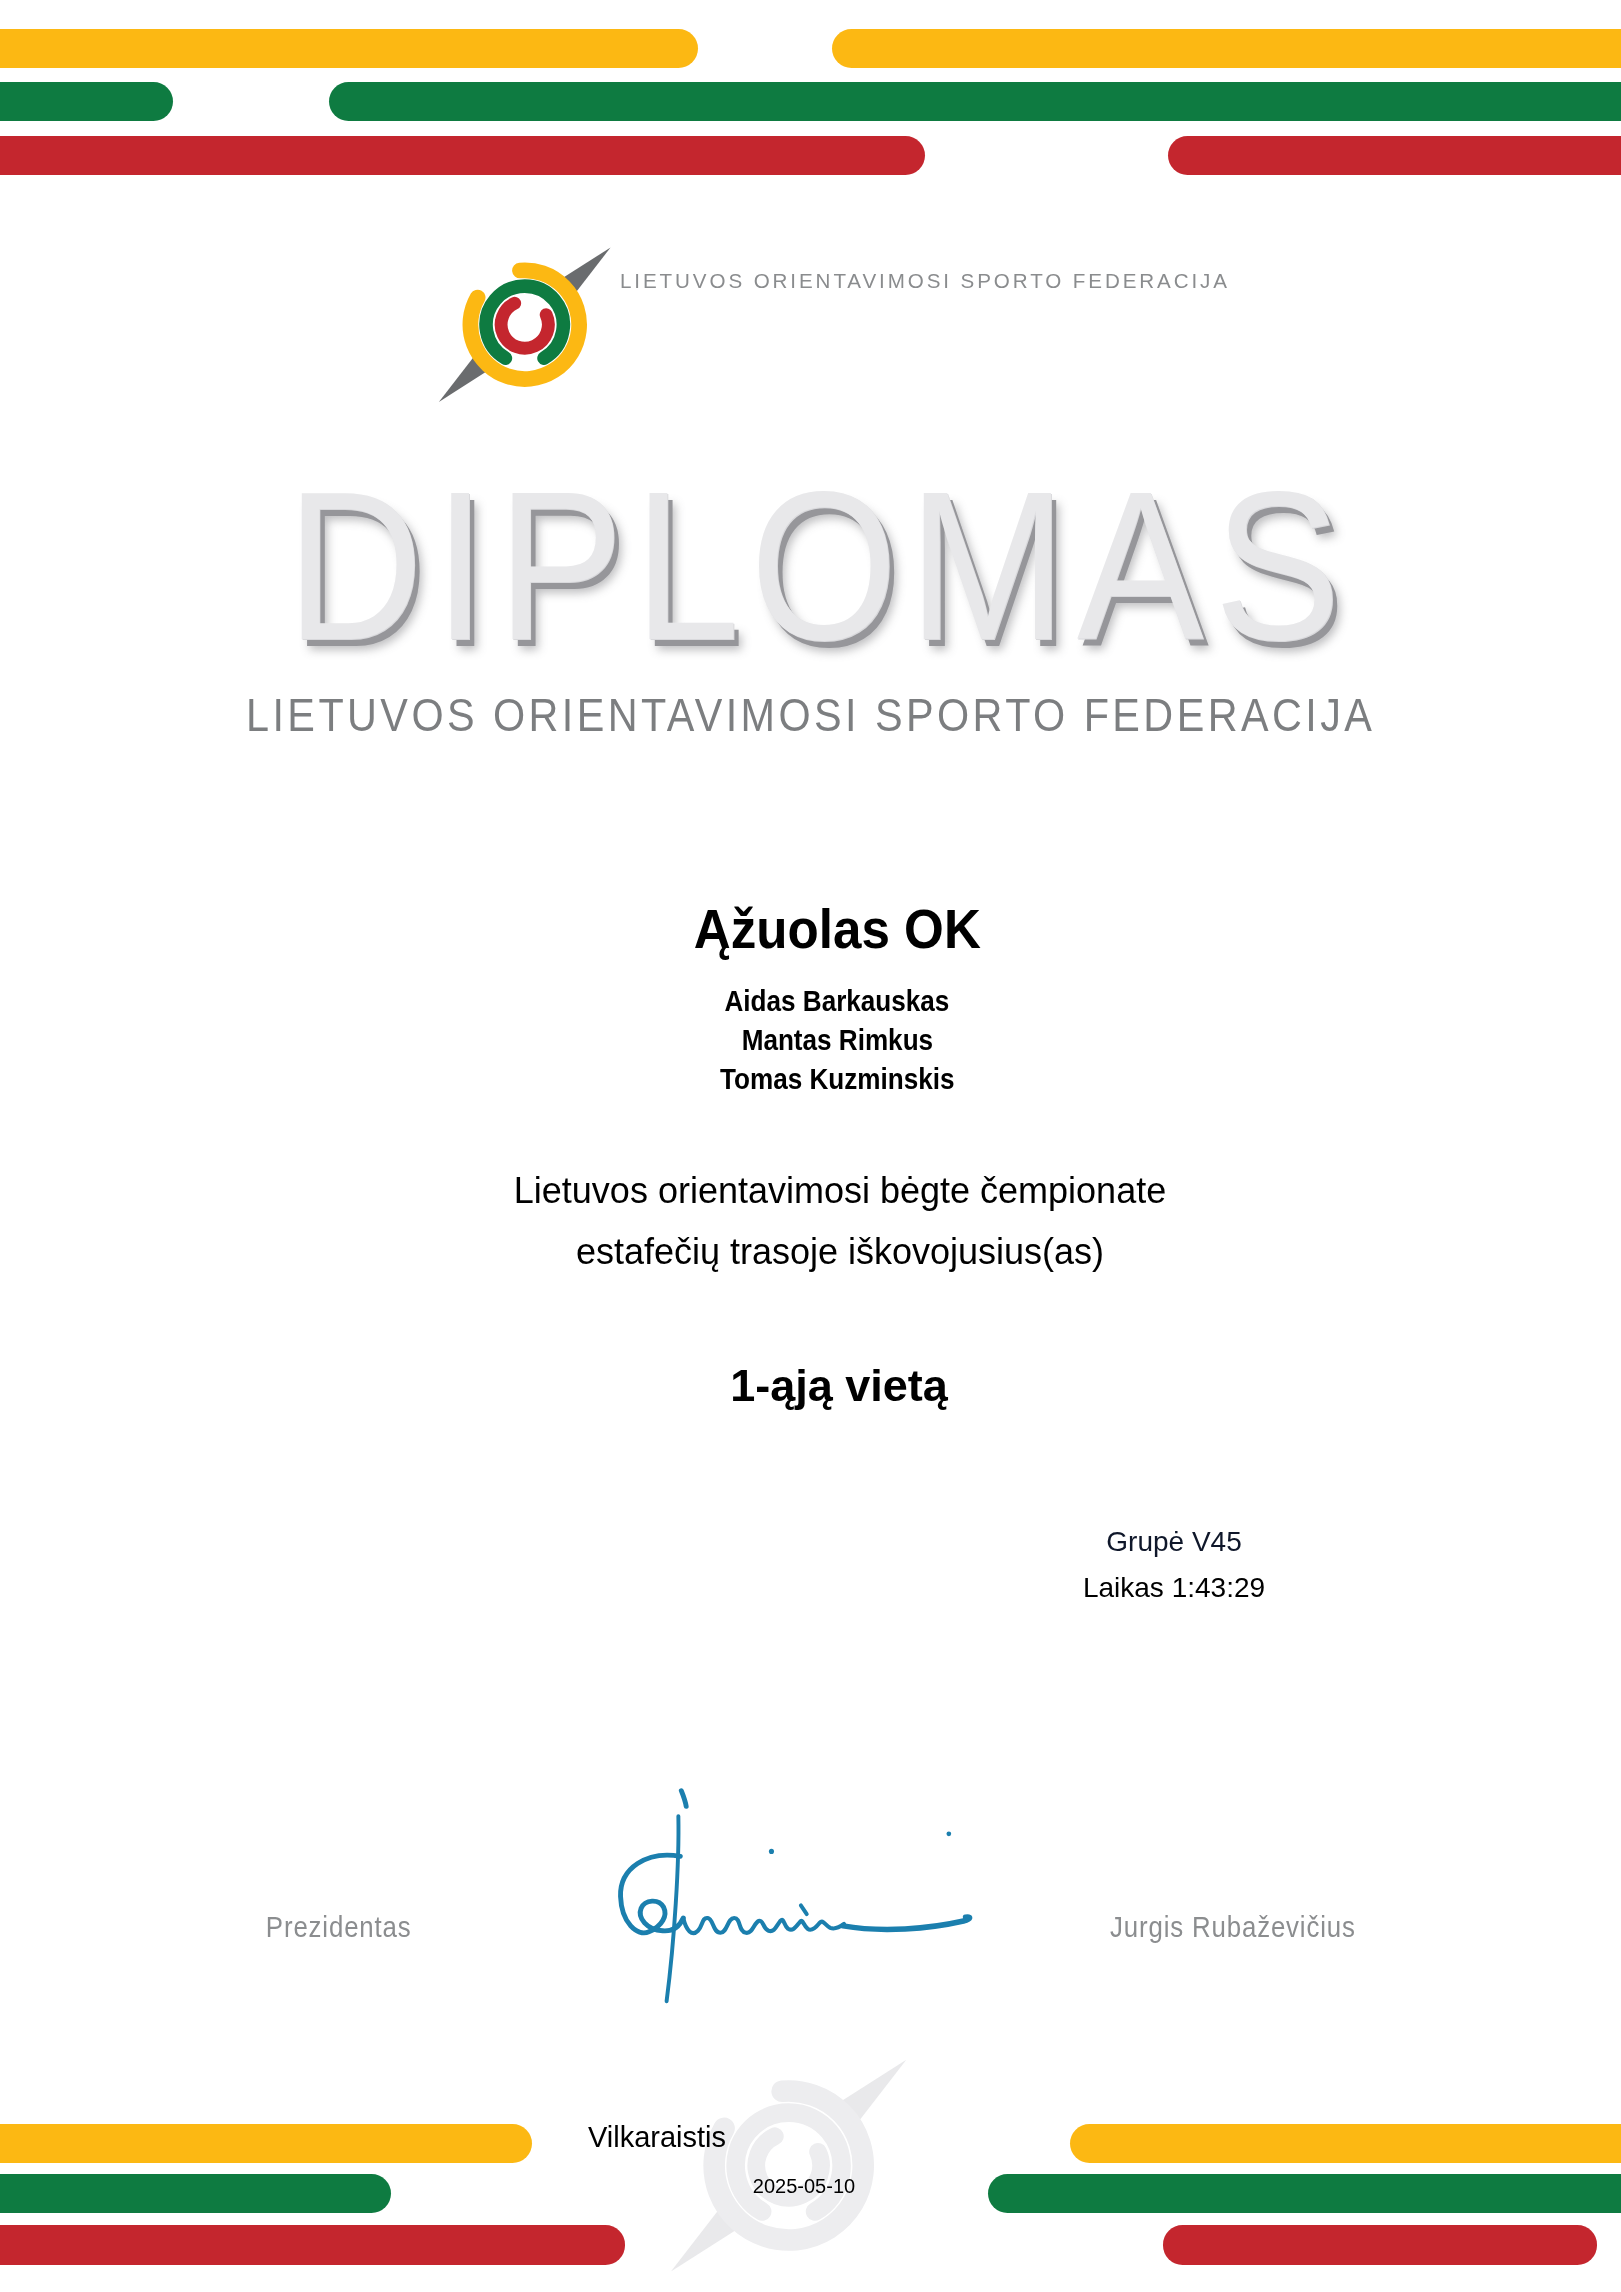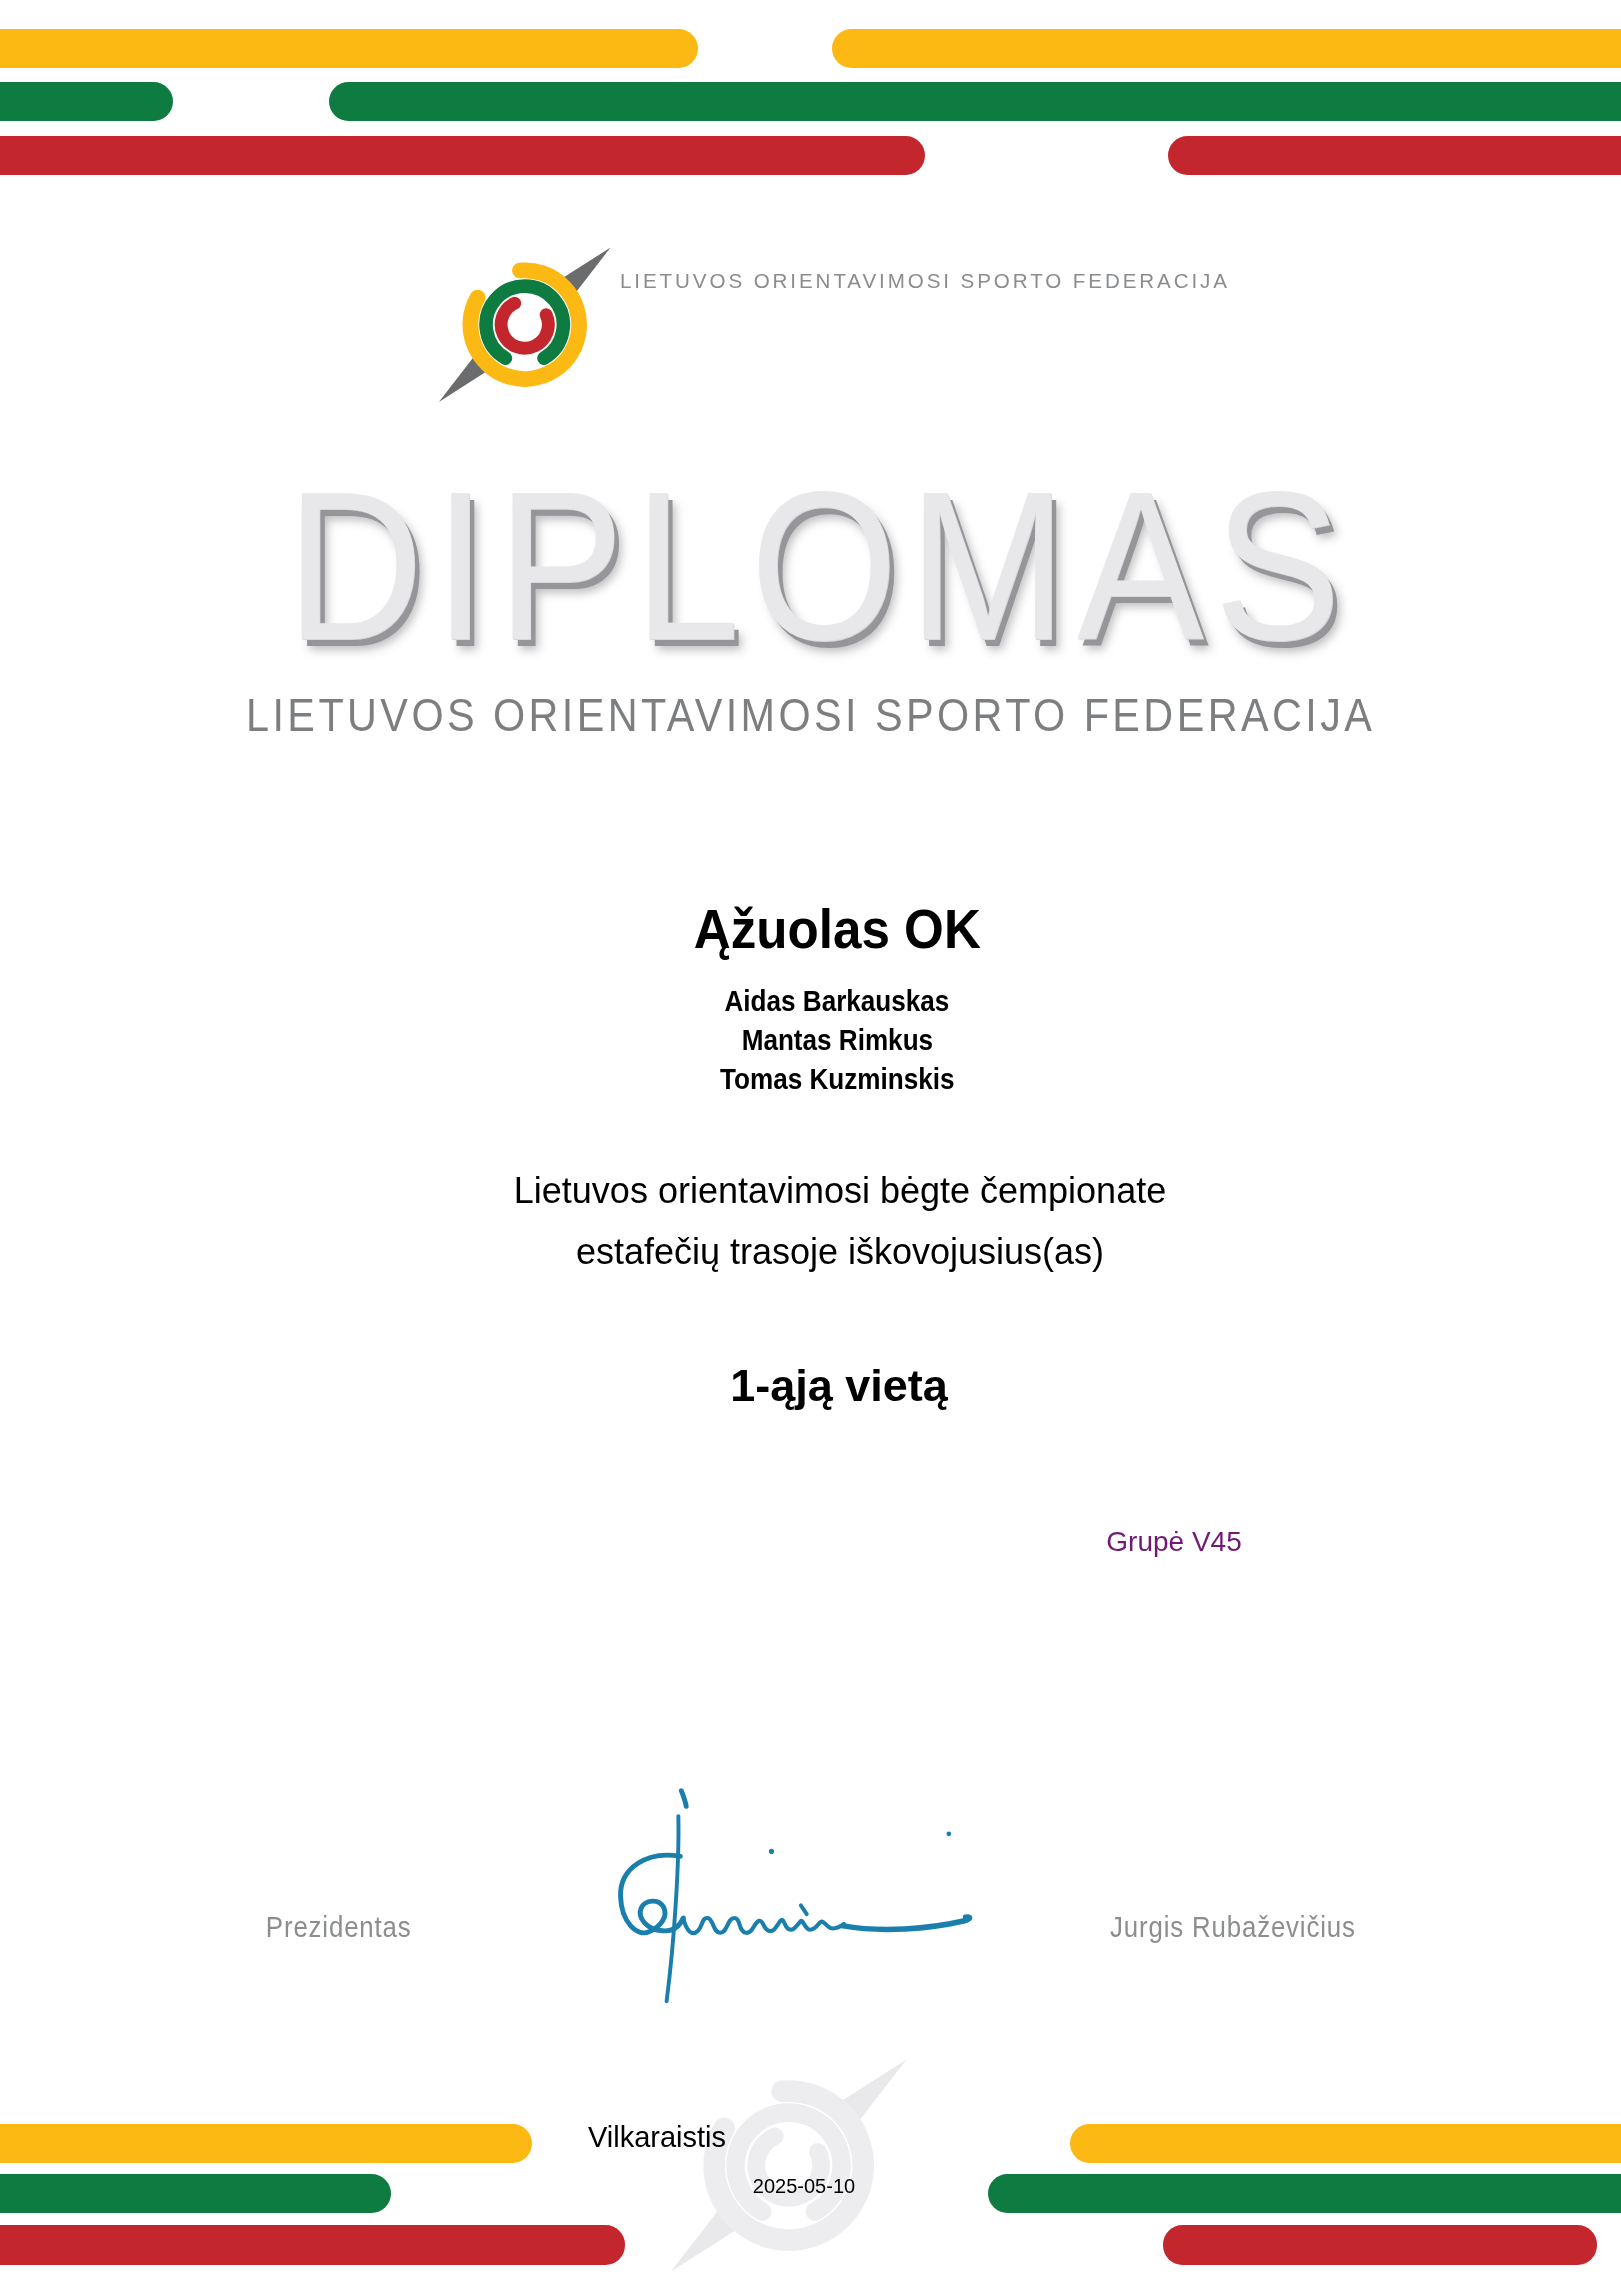--- a/index.html
+++ b/index.html
@@ -52,21 +52,21 @@
   .members div{font-size:29px;font-weight:bold;color:#000;line-height:39px;}
   .members div span{display:inline-block;transform:scaleX(0.9);transform-origin:center;}
 
   
   .desc{position:absolute;left:0;right:-59px;top:1160px;text-align:center;z-index:2;}
   .desc div{font-size:36px;color:#000;line-height:61px;}
   .place{position:absolute;left:0;right:-57px;top:1358px;text-align:center;z-index:2;}
   .place span{font-size:45px;font-weight:bold;color:#000;line-height:55px;}
 
   .group{position:absolute;left:929px;width:490px;top:1525px;text-align:center;z-index:2;
-         font-size:28px;color:#701a75;line-height:33px;}
+         font-size:28px;color:#0f172a;line-height:33px;}
   .time{position:absolute;left:929px;width:490px;top:1571px;text-align:center;z-index:2;
         font-size:28px;color:#000;line-height:33px;}
 
   
   .sig-label{position:absolute;top:1909px;text-align:center;z-index:2;color:var(--label_gray);}
   .sig-label span{display:inline-block;font-size:30px;line-height:35px;letter-spacing:1px;
       transform:scaleX(0.86);transform-origin:center;}
   #label-prezidentas{left:192px;width:294px;}
   #label-jurgis{left:1056px;width:353px;}
   .signature{position:absolute;left:588px;top:1774px;width:412px;height:245px;z-index:2;}
@@ -118,20 +118,21 @@
   </div>
 
   <div class="desc">
     <div>Lietuvos orientavimosi bėgte čempionate</div>
     <div>estafečių trasoje iškovojusius(as)</div>
   </div>
   <div class="place">
     <span>1-ąją vietą</span>
   </div>
   <div class="group">Grupė V45</div>
+  <div class="time">Laikas 1:43:29</div>
 
   <div class="sig-label" id="label-prezidentas">
     <span>Prezidentas</span>
   </div>
   <svg class="signature" viewBox="0 0 420 250" fill="none" xmlns="http://www.w3.org/2000/svg" stroke="#1B7FAE" stroke-linecap="round" stroke-linejoin="round">
     <path d="M95,17 C97,22 99,27 100,33" stroke-width="5"></path>
     <path d="M92,43 C93,90 88,170 80,232" stroke-width="4"></path>
     <path d="M94,84 C60,78 32,96 33,125 C34,152 50,166 62,161 C76,155 81,144 77,136 C72,127 58,128 54,137 C50,147 60,159 76,160 C88,161 94,154 97,147" stroke-width="5"></path>
     <path d="M97,147 C100,160 106,166 112,160 C117,155 116,146 122,147 C128,148 127,162 135,162 C142,162 142,147 149,147 C156,147 153,161 161,162 C168,163 169,152 174,150 C179,148 178,158 184,160 C190,162 192,155 196,150 C200,146 199,154 204,158 C209,161 212,156 216,151 C219,147 219,154 224,158 C228,161 232,157 236,152 C240,148 241,154 247,157 C252,159 257,156 261,153" stroke-width="4.2"></path>
     <path d="M217,134 L223,143" stroke-width="4"></path>

